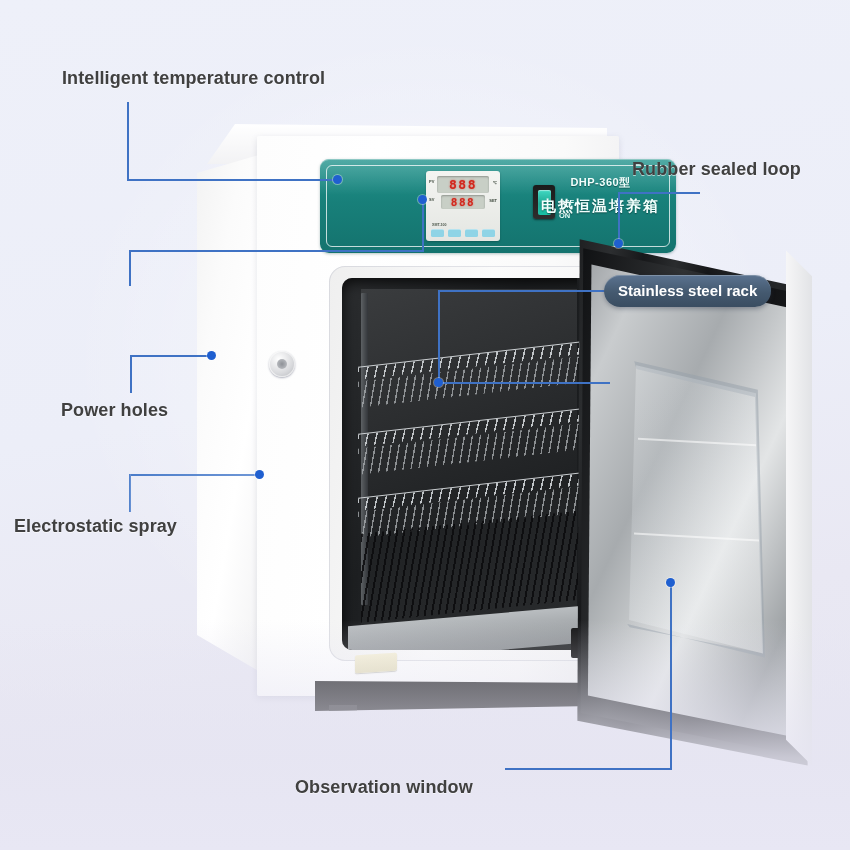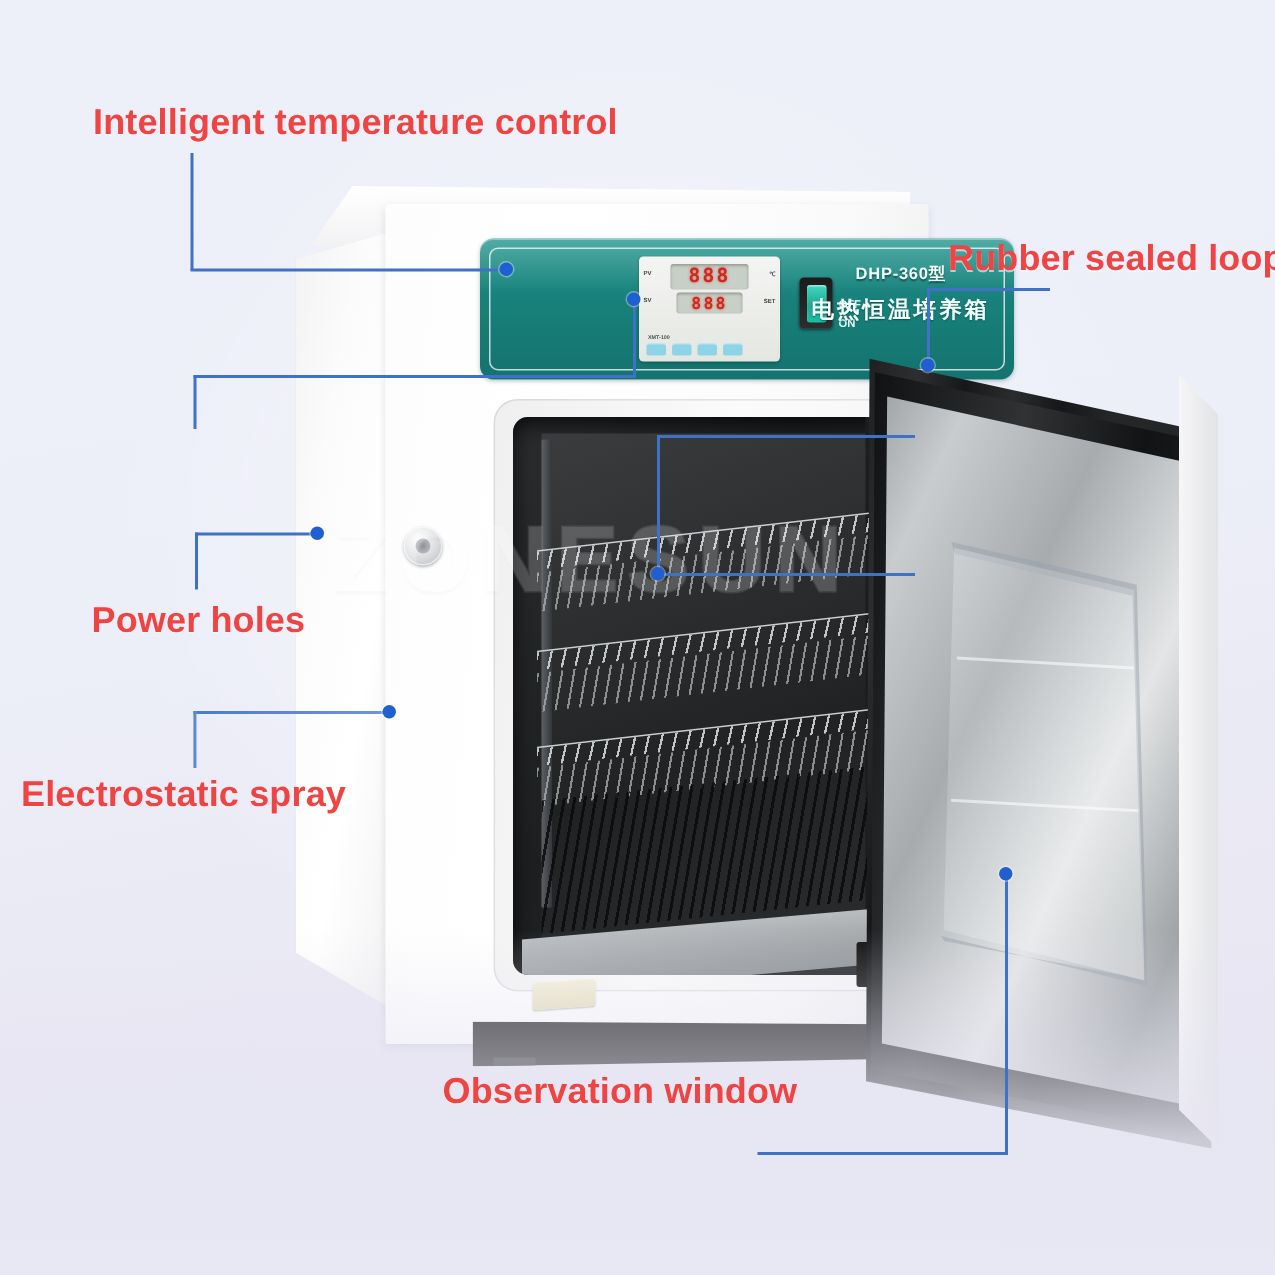--- a/index.html
+++ b/index.html
@@ -18,22 +18,22 @@
     pointer-events:none;
   }
   .vignette{
     position:absolute; inset:0;
     background:radial-gradient(ellipse 60% 55% at 50% 42%,rgba(255,255,255,.55) 0%,rgba(255,255,255,0) 70%);
     pointer-events:none;
   }
 
   
   .anno{
-    position:absolute; color:#ef4444; font-weight:bold;
-    font-size:24px; letter-spacing:.1px; white-space:nowrap;
+    position:absolute; color:#404040; font-weight:bold;
+    font-size:18px; letter-spacing:.1px; white-space:nowrap;
     text-shadow:0 1px 0 rgba(255,255,255,.6);
   }
 
   
   .ln{ position:absolute; background:#3f72c4; }
   .ln.h{ height:1.6px; }
   .ln.v{ width:1.6px; }
   .ln.soft{ background:linear-gradient(90deg,#4a7cc9,#6f97d6); }
   .dot{
     position:absolute; width:9px; height:9px; border-radius:50%;
@@ -83,21 +83,21 @@
     border:1.4px solid rgba(255,255,255,.75); border-radius:6px;
   }
   .panel-gloss{
     position:absolute; left:0; top:0; right:0; height:38%;
     background:linear-gradient(180deg,rgba(255,255,255,.22),rgba(255,255,255,0));
     border-radius:9px 9px 0 0;
   }
 
   
   .ctrl{
-    position:absolute; left:106px; top:12px; width:94px; height:70px;
+    position:absolute; left:106px; top:12px; width:74px; height:70px;
     background:linear-gradient(180deg,#f4f5f2,#e4e6e2);
     border-radius:3px; box-shadow:0 1px 2px rgba(0,40,40,.35);
     padding:5px 4px;
   }
   .seg{
     background:#c8cfc6; border-radius:2px; margin:0 auto 2px;
     width:52px; height:17px; display:flex; align-items:center; justify-content:center;
     box-shadow:inset 0 1px 2px rgba(0,0,0,.28);
   }
   .seg span{
@@ -371,21 +371,20 @@
     <div class="door-slab"></div>
     <div class="door-seal"></div>
     <div class="door-inner"></div>
     <div class="door-window-edge"></div>
     <div class="door-window"></div>
     <div class="glass-streak" style="left:27%;top:38%;width:50%"></div>
     <div class="glass-streak" style="left:25%;top:55%;width:53%"></div>
     <div class="door-edge-right"></div>
   </div>
 
-  <div class="wm">ZONESUN</div>
 
   <div class="floor-shade"></div>
 
   <div class="ln v" style="left:127px;top:102px;height:78px"></div>
   <div class="ln h" style="left:127px;top:179px;width:210px"></div>
   <div class="dot" style="left:333px;top:175px"></div>
 
   <div class="ln v" style="left:422px;top:199px;height:52px"></div>
   <div class="ln h" style="left:129px;top:250px;width:295px"></div>
   <div class="ln v" style="left:129px;top:250px;height:36px"></div>
@@ -409,16 +408,19 @@
   <div class="dot" style="left:434px;top:378px"></div>
 
   <div class="ln h" style="left:505px;top:768px;width:167px"></div>
   <div class="ln v" style="left:670px;top:585px;height:184px"></div>
   <div class="dot" style="left:666px;top:578px"></div>
 
   <div class="anno" style="left:62px;top:68px">Intelligent temperature control</div>
   <div class="anno" style="left:61px;top:400px">Power holes</div>
   <div class="anno" style="left:632px;top:159px">Rubber sealed loop</div>
   <div class="anno" style="left:14px;top:516px">Electrostatic spray</div>
-  <div class="anno" style="left:295px;top:714px">Observation window</div>
-
+  <div class="anno" style="left:295px;top:777px">Observation window</div>
+
+  <div class="pill" style="left:604px;top:275px">
+    <span>Stainless steel rack</span>
+  </div>
 
 </div>
 
 </body></html>

